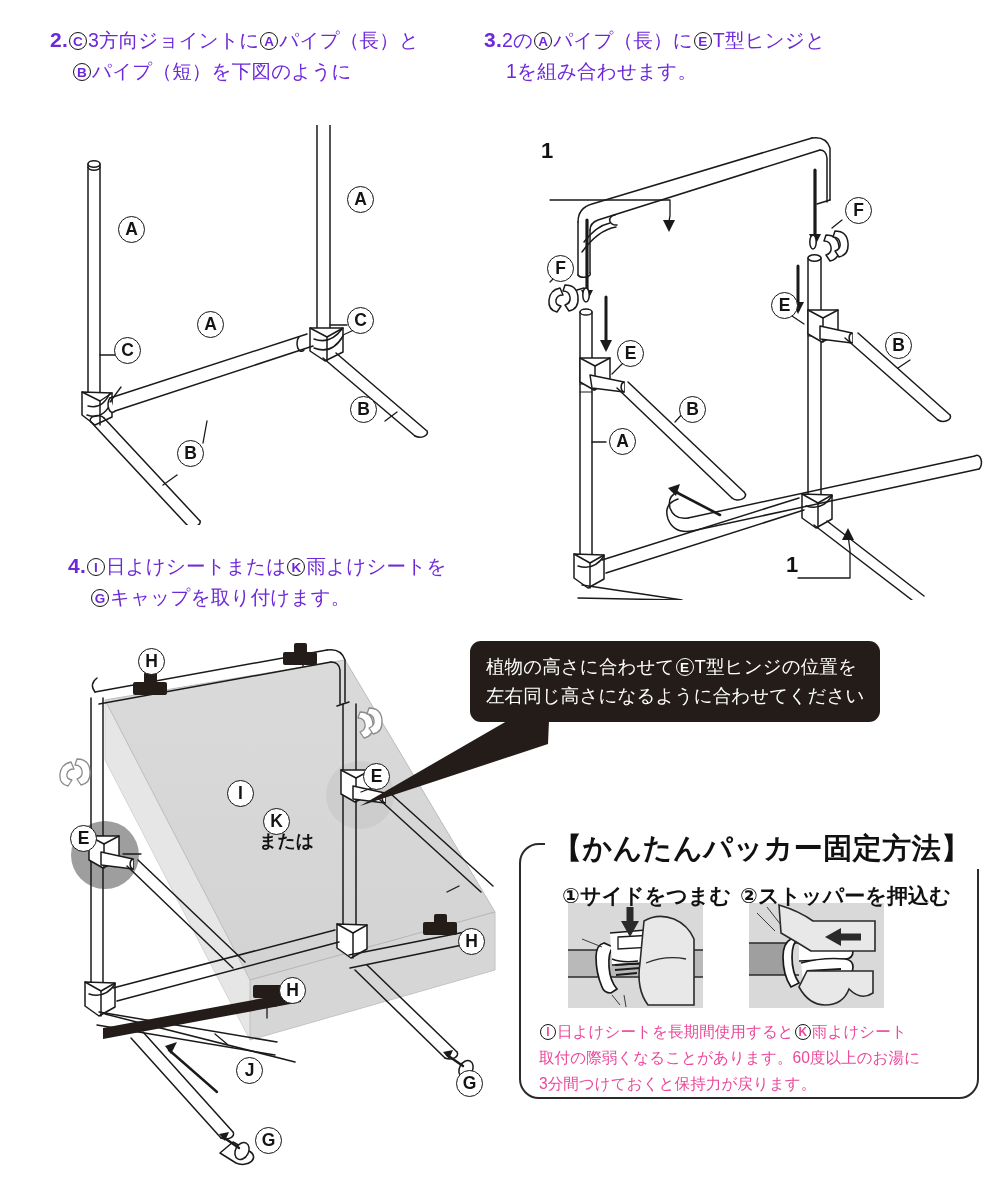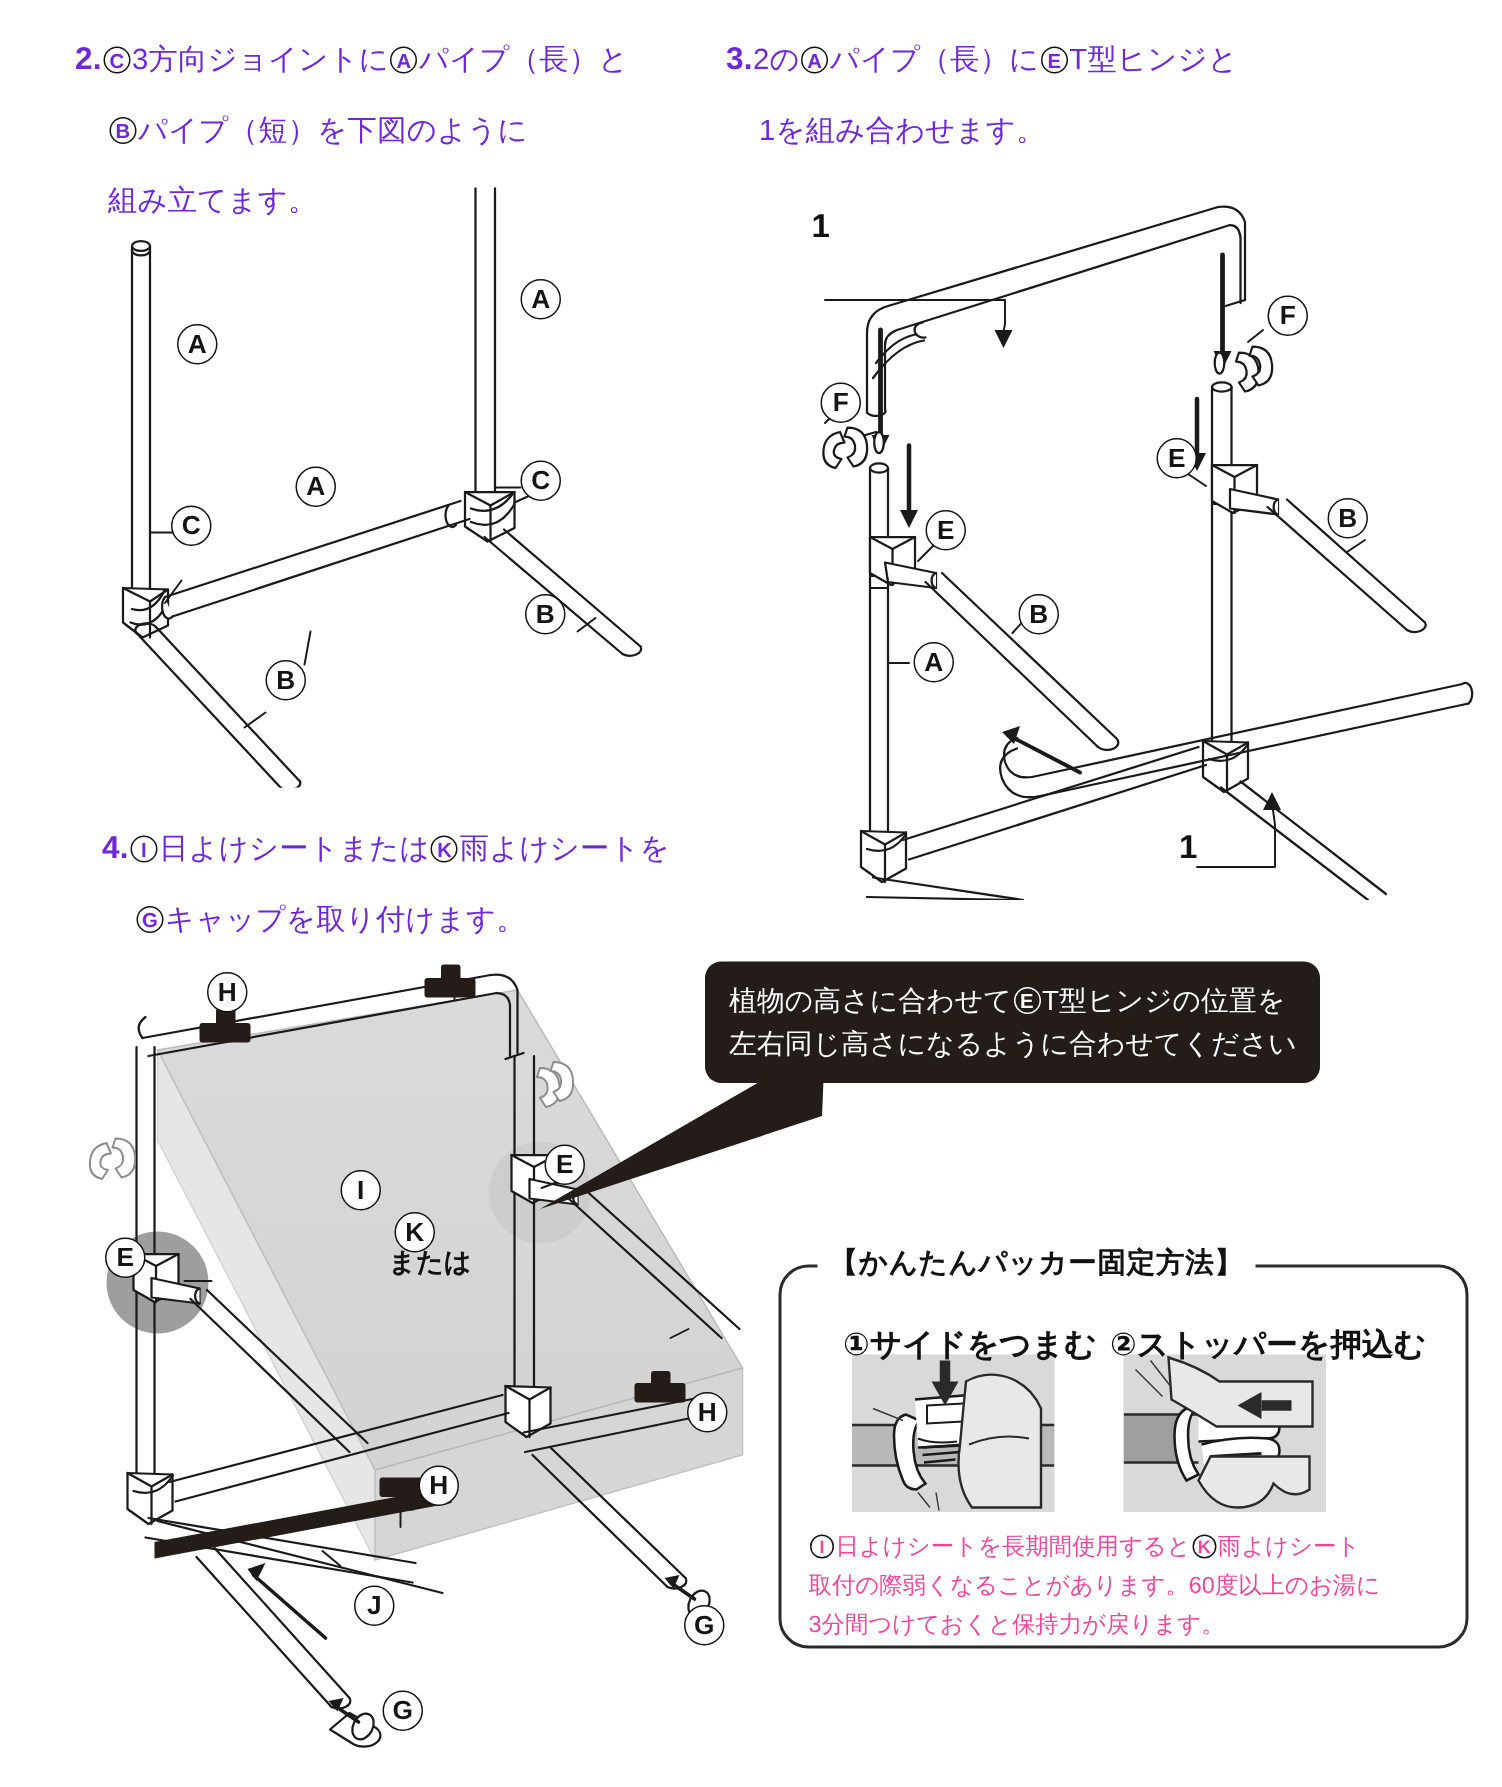--- a/index.html
+++ b/index.html
@@ -9,38 +9,38 @@
     font-family:"Liberation Sans","DejaVu Sans",sans-serif;
     color:#1a1a1a;
     -webkit-font-smoothing:antialiased;
   }
   .page{position:absolute;inset:0;}
 
   
   .step-text{position:absolute;font-size:19.5px;line-height:31px;color:#6d28d9;
              letter-spacing:.2px;white-space:nowrap;font-weight:500;}
   .step-text .ln{display:block;}
-  .step-text .ind{padding-left:22px;margin-top:16px;}
+  .step-text .ind{padding-left:22px;}
   .num{font-weight:700;font-size:21px;}
 
   
   .cl{display:inline-block;width:18px;height:18px;line-height:17px;border:1.4px solid #141414;
       border-radius:50%;text-align:center;font-size:13.5px;font-weight:600;
       vertical-align:1px;margin:0 1px;box-sizing:border-box;}
 
   
   .callout{position:absolute;background:#231c18;color:#fff;border-radius:11px;
            padding:11px 15px 12px 16px;font-size:18.5px;line-height:29px;
            letter-spacing:.1px;white-space:nowrap;z-index:40;}
   .callout .cl{border-color:#fff;color:#fff;}
   .callout-tail{position:absolute;z-index:39;}
 
   
   .panel{position:absolute;border:2.2px solid #2b2b2b;border-radius:20px;box-sizing:border-box;background:#fff;}
-  .panel-title{position:absolute;background:#fff;padding:0 8px;font-size:19px;
+  .panel-title{position:absolute;background:#fff;padding:0 8px;font-size:29px;
                font-weight:700;letter-spacing:.5px;white-space:nowrap;color:#111;}
   .sub-h{position:absolute;font-size:21px;font-weight:600;white-space:nowrap;color:#111;letter-spacing:.1px;}
   .panel-note{position:absolute;font-size:15.6px;line-height:26px;white-space:nowrap;color:#ec4899;letter-spacing:0;}
   .panel-note .cl{width:16px;height:16px;line-height:15px;font-size:12px;}
 
   .photo{position:absolute;background:#d9d9d9;overflow:hidden;}
 
   
   .bub{position:absolute;width:27px;height:27px;border:1.9px solid #141414;border-radius:50%;
        background:#fff;color:#141414;font-size:17.5px;font-weight:600;
@@ -52,21 +52,20 @@
   .ink{fill:none;stroke:#1a1a1a;}
 </style>
 </head>
 <body>
 
 <div class="page">
 
   <div class="step-text" style="left:50px;top:24px;">
     <span class="ln"><span class="num">2.</span><span class="cl">C</span>3方向ジョイントに<span class="cl">A</span>パイプ（長）と</span>
     <span class="ln ind"><span class="cl">B</span>パイプ（短）を下図のように</span>
-    <span class="ln ind">組み立てます。</span>
   </div>
 
   <div class="step-text" style="left:484px;top:24px;">
     <span class="ln"><span class="num">3.</span>2の<span class="cl">A</span>パイプ（長）に<span class="cl">E</span>T型ヒンジと</span>
     <span class="ln ind">1を組み合わせます。</span>
   </div>
 
   <div class="step-text" style="left:68px;top:550px;">
     <span class="ln"><span class="num">4.</span><span class="cl">I</span>日よけシートまたは<span class="cl">K</span>雨よけシートを</span>
     <span class="ln ind"><span class="cl">G</span>キャップを取り付けます。</span>

